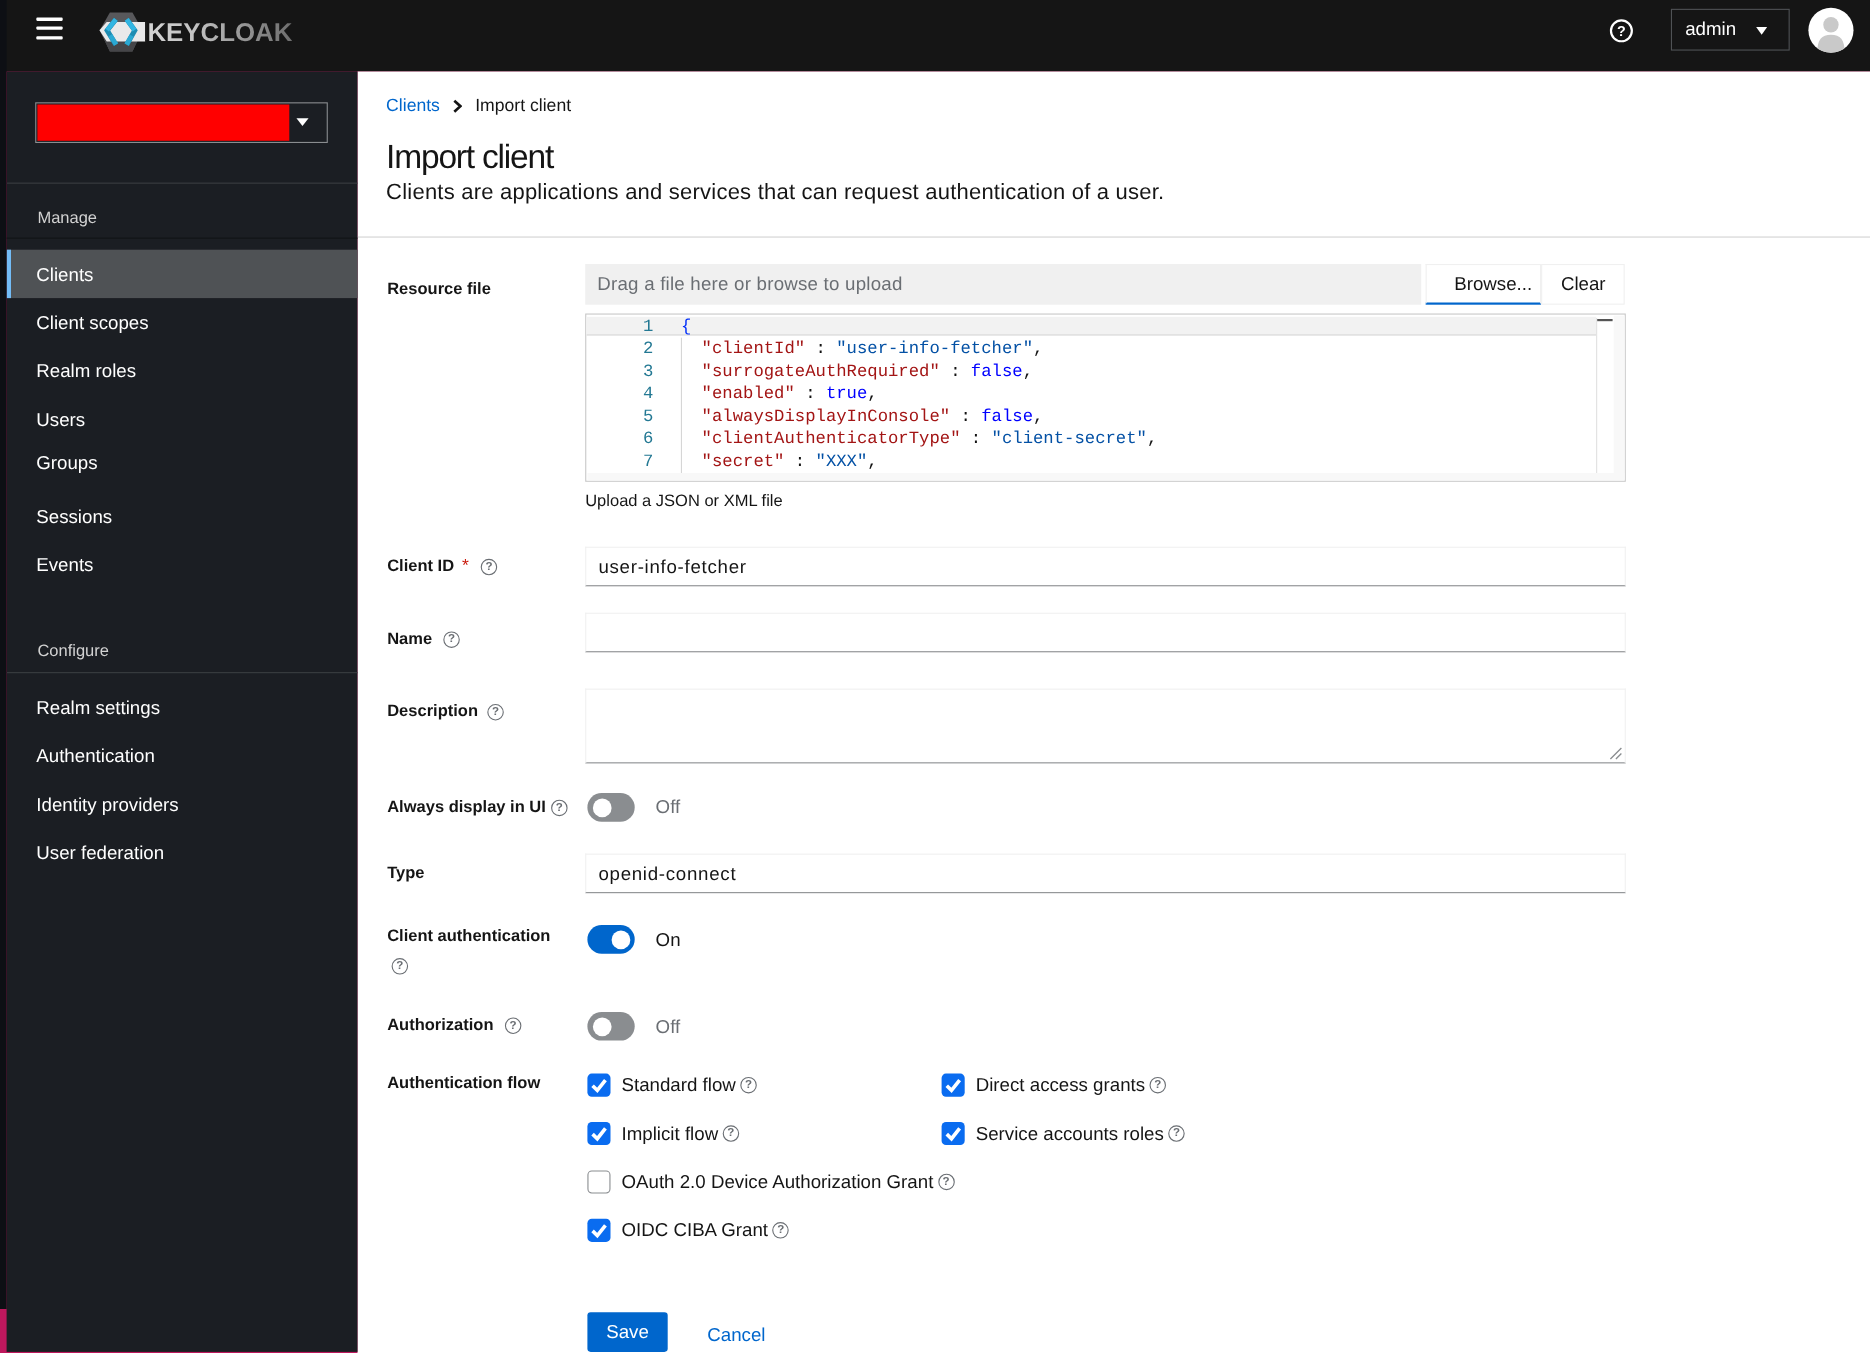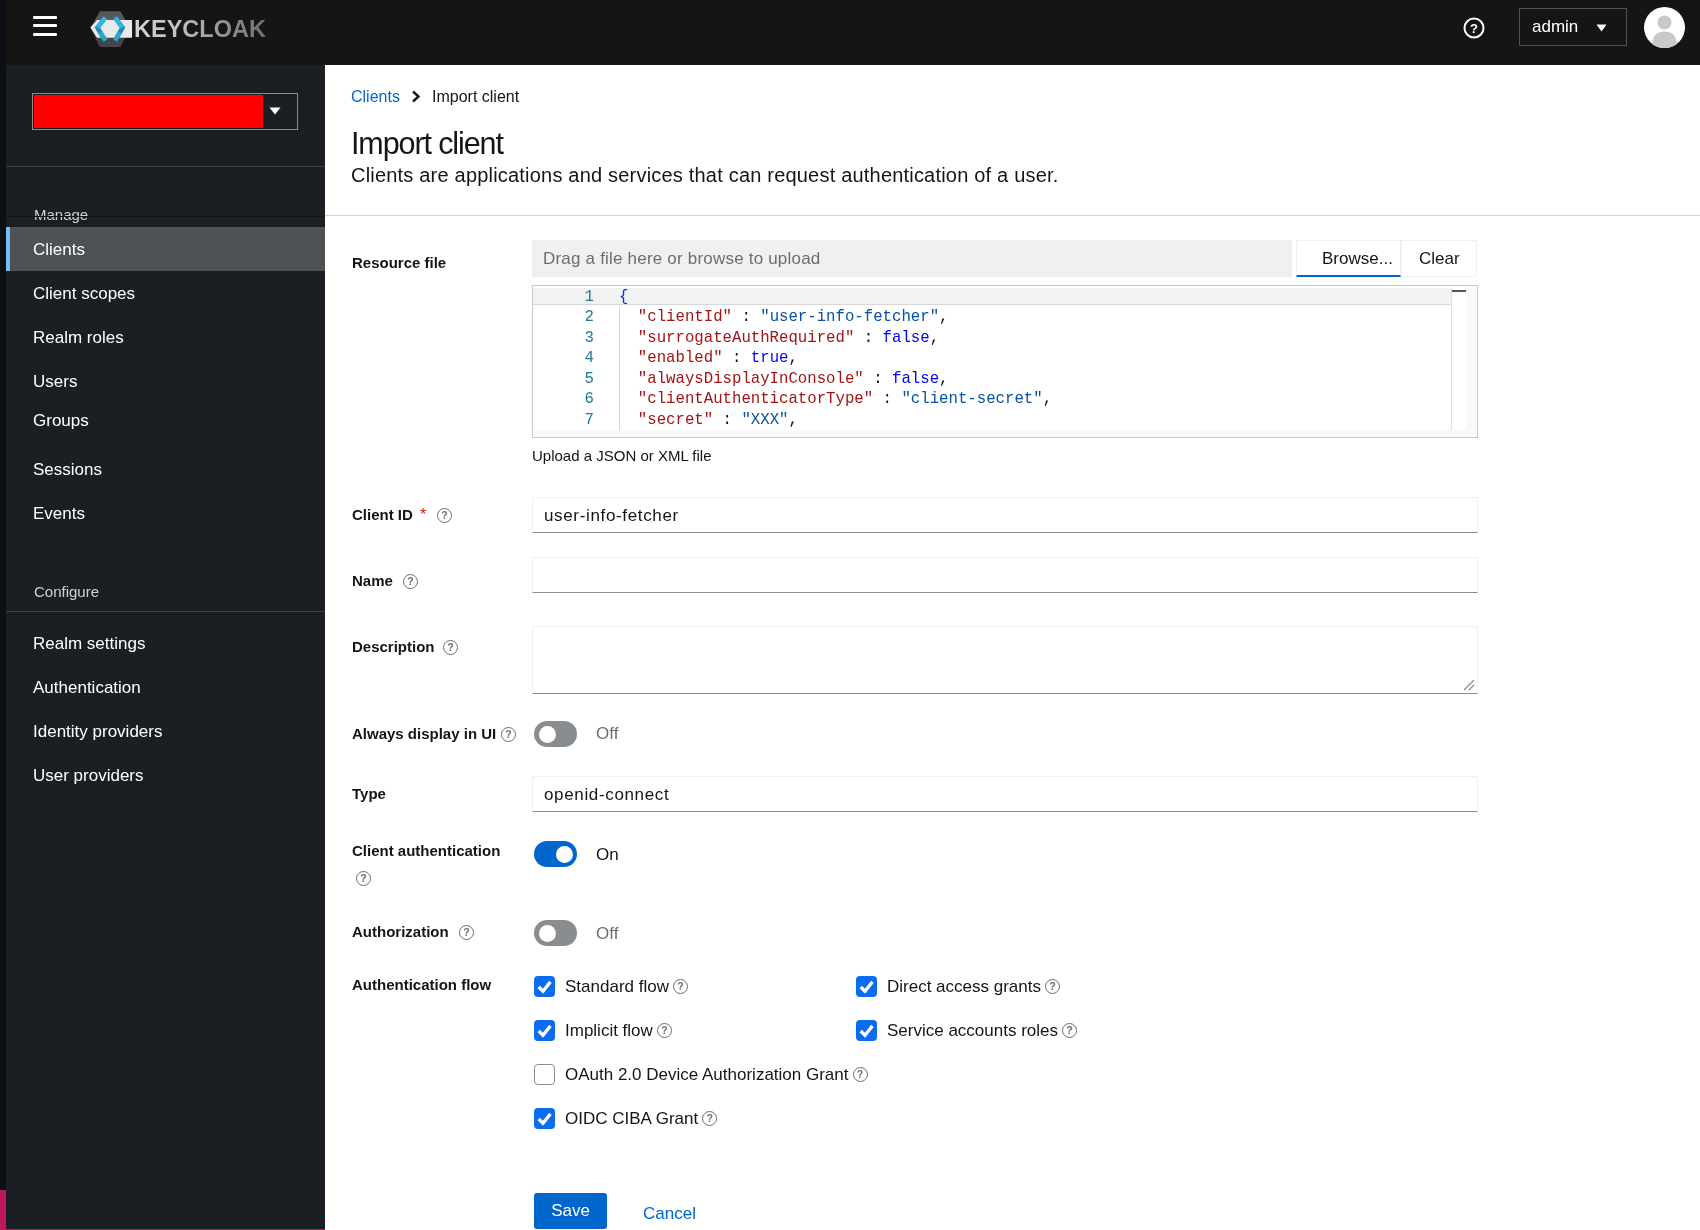--- a/index.html
+++ b/index.html
@@ -81,36 +81,36 @@
     </svg>
   </div>
 
   <div class="abs" id="sidebar">
     <div class="abs" id="realmbox"></div>
     <div class="abs" id="realmred"></div>
     <svg class="abs" style="left:263px; top:42px;" width="12" height="8" viewBox="0 0 12 8">
         <polygon points="0.5,0.5 11.5,0.5 6,7.5" fill="#fff"></polygon>
       </svg>
     <div class="abs sline" style="top:101px;"></div>
-    <div class="abs sect" style="top:125px;margin-top:16px;">Manage</div>
+    <div class="abs sect" style="top:125px;">Manage</div>
     <div class="abs sline" style="top:151px; background:#111316;"></div>
     <div class="abs" id="selitem"></div>
     <div class="abs navitem" style="top:175px;">Clients</div>
     <div class="abs navitem" style="top:219px;">Client scopes</div>
     <div class="abs navitem" style="top:263px;">Realm roles</div>
     <div class="abs navitem" style="top:307px;">Users</div>
     <div class="abs navitem" style="top:346px;">Groups</div>
     <div class="abs navitem" style="top:395px;">Sessions</div>
     <div class="abs navitem" style="top:439px;">Events</div>
     <div class="abs sect" style="top:518px;">Configure</div>
     <div class="abs sline" style="top:546px;"></div>
     <div class="abs navitem" style="top:569px;">Realm settings</div>
     <div class="abs navitem" style="top:613px;">Authentication</div>
     <div class="abs navitem" style="top:657px;">Identity providers</div>
-    <div class="abs navitem" style="top:701px;">User providers</div>
+    <div class="abs navitem" style="top:701px;">User federation</div>
   </div>
 
   <div class="abs" id="content">
 
     <div class="abs" style="left:26px; top:23px; font-size:16px; color:#0066cc;">Clients</div>
     <svg class="abs" style="left:86px; top:25px;" width="9" height="13" viewBox="0 0 9 13">
         <polyline points="2,1.5 7.5,6.5 2,11.5" fill="none" stroke="#151515" stroke-width="2.4"></polyline>
       </svg>
     <div class="abs" style="left:107px; top:23px; font-size:16px; color:#151515;">Import client</div>
 

